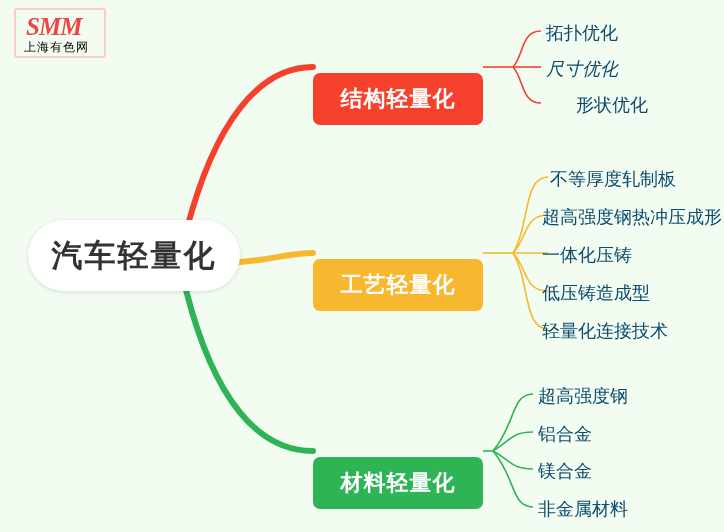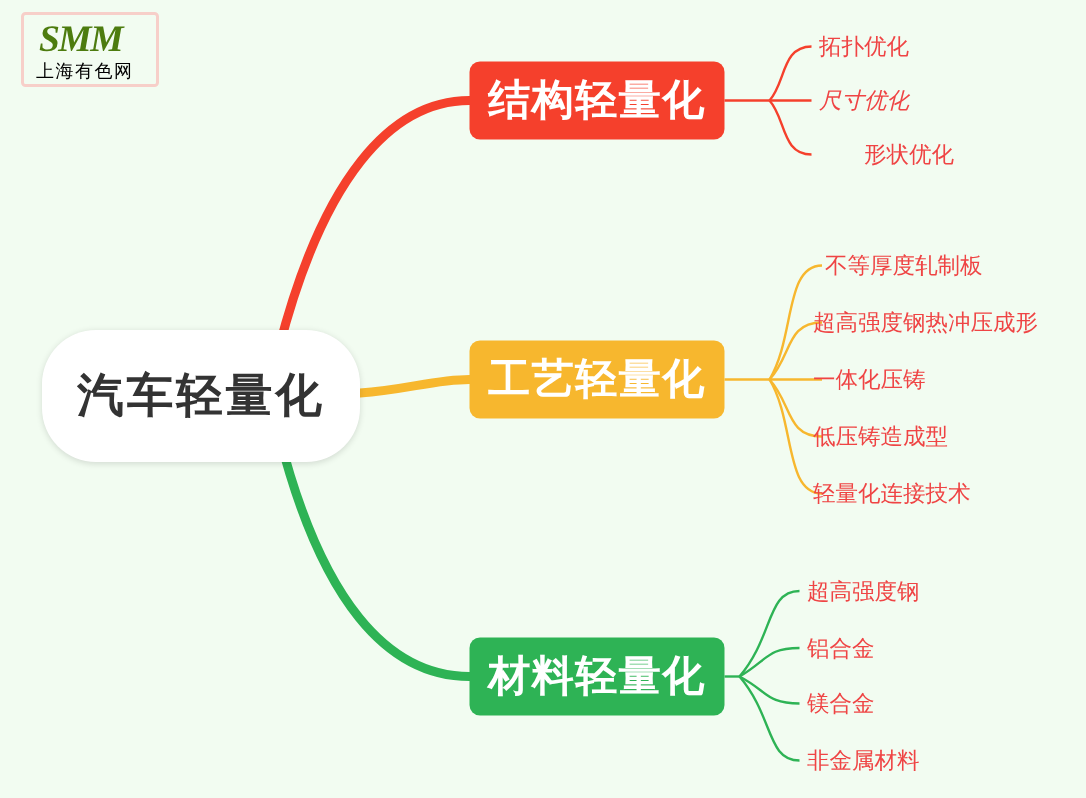--- a/index.html
+++ b/index.html
@@ -40,21 +40,21 @@
     border-radius: 3px;
     box-sizing: border-box;
   }
   .wm-smm {
     position: absolute;
     left: 12px;
     top: 5px;
     font-size: 25px;
     font-weight: bold;
     letter-spacing: -1px;
-    color: #4d7c0f;
+    color: #ef4444;
     font-family: "Liberation Serif", "DejaVu Serif", serif;
     font-style: italic;
   }
   .wm-cn {
     position: absolute;
     left: 10px;
     top: 31px;
     font-size: 12px;
     font-weight: normal;
     letter-spacing: 1px;
@@ -73,46 +73,47 @@
     position: absolute;
     box-sizing: border-box;
     display: flex;
     align-items: center;
     justify-content: center;
   }
   .root-node {
     left: 28px;
     top: 220px;
     width: 212px;
-    height: 88px;
+    height: 71px;
     background: #ffffff;
     border-radius: 36px;
     box-shadow: 0 1px 4px rgba(0,0,0,0.13);
     color: #333333;
     font-size: 31px;
     font-weight: bold;
     letter-spacing: 2px;
   }
   .branch-node {
     width: 170px;
     height: 52px;
     border-radius: 7px;
     color: #ffffff;
-    font-size: 28px;
+    font-size: 22px;
     font-weight: bold;
     letter-spacing: 1px;
+    margin-top: 32px;
   }
   .branch-structure { left: 313px; top: 41px;  background: #f5402c; }
   .branch-process   { left: 313px; top: 227px; background: #f7b72e; }
   .branch-material  { left: 313px; top: 425px; background: #2eb355; }
 
   .leaf {
     position: absolute;
-    font-size: 15px;
-    color: #ef4444;
+    font-size: 18px;
+    color: #0c4a6e;
     white-space: nowrap;
     line-height: 1;
   }
 </style>
 </head>
 <body>
 
 <div id="canvas">
 
   <div class="watermark">

